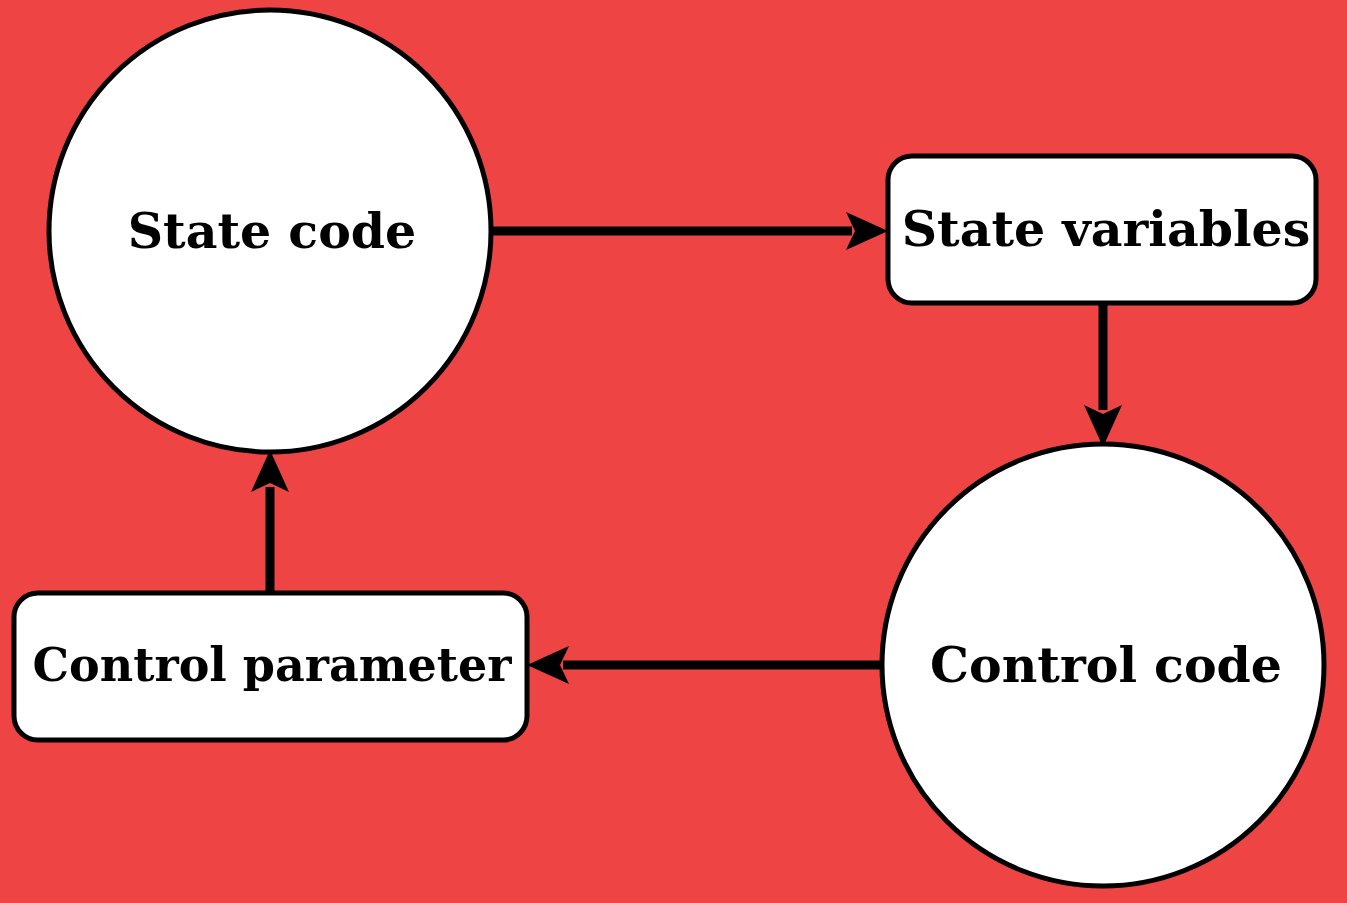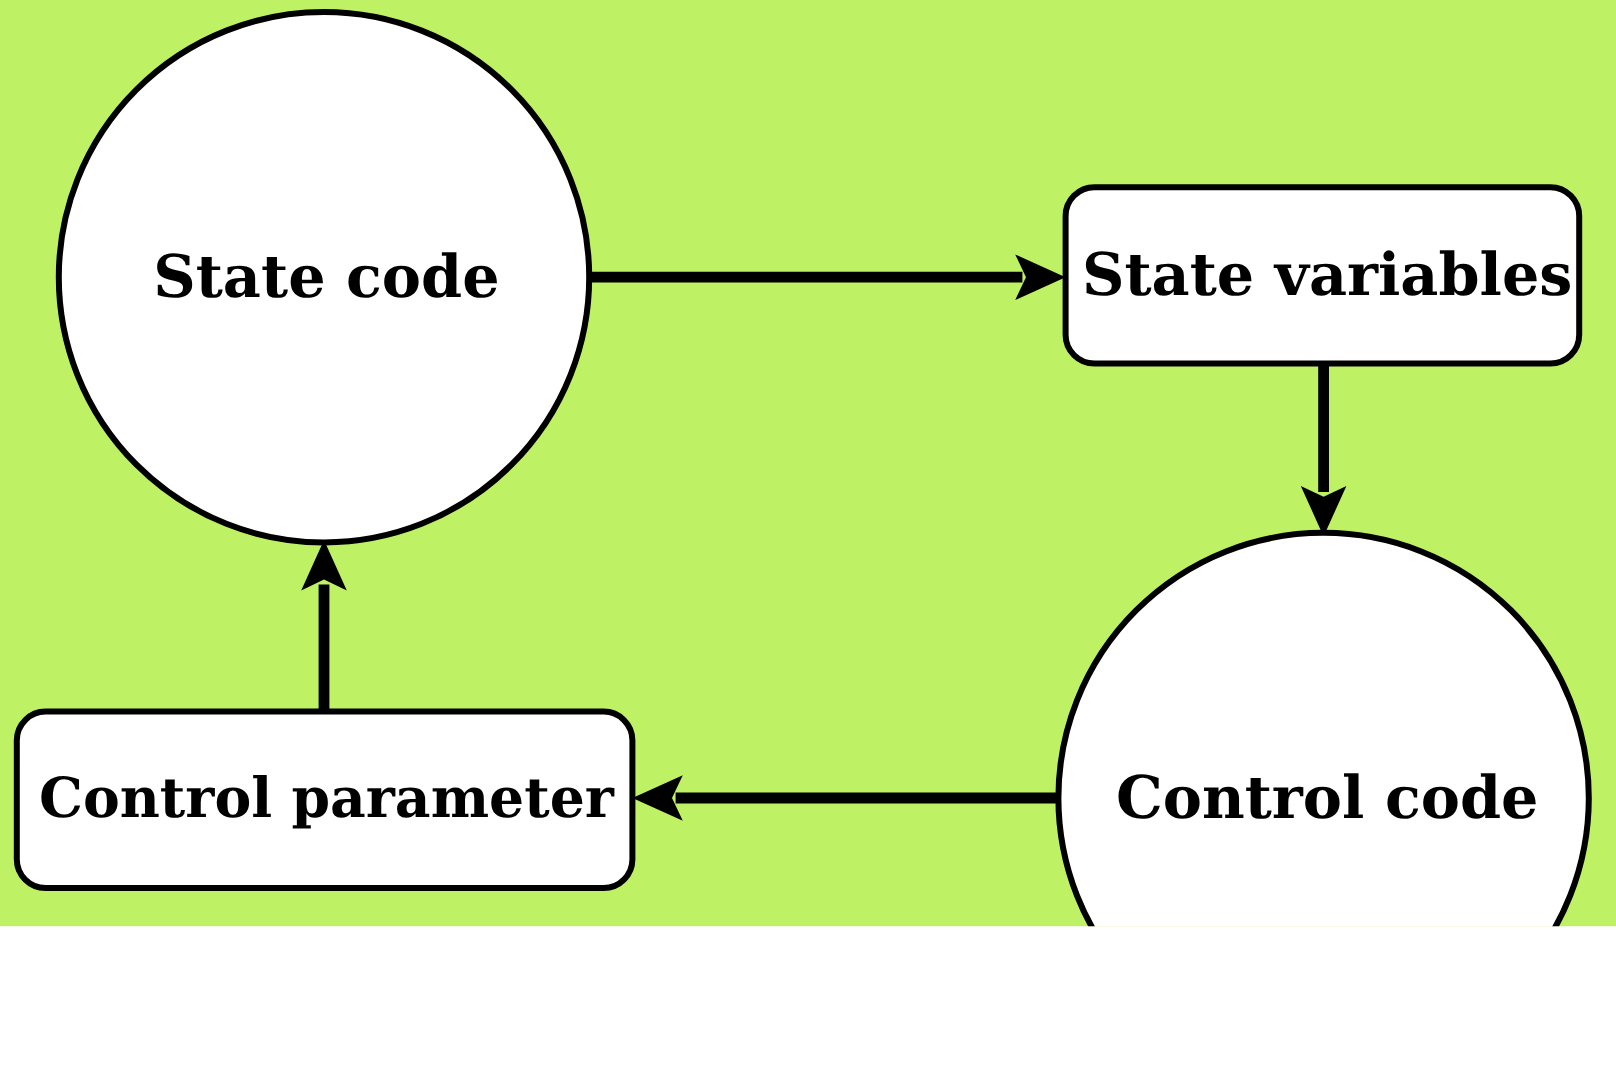--- a/index.html
+++ b/index.html
@@ -3,22 +3,22 @@
 <meta charset="utf-8">
 <style>
   html, body {
     margin: 0;
     padding: 0;
     background: #ffffff;
   }
   #canvas-wrap {
     position: relative;
     width: 1347px;
-    height: 772px;
-    background: #bef264;
+    height: 903px;
+    background: #ef4444;
     overflow: hidden;
   }
   svg#diagram {
     display: block;
     width: 1347px;
     height: 903px;
   }
   .node-shape {
     fill: #ffffff;
     stroke: #000000;

